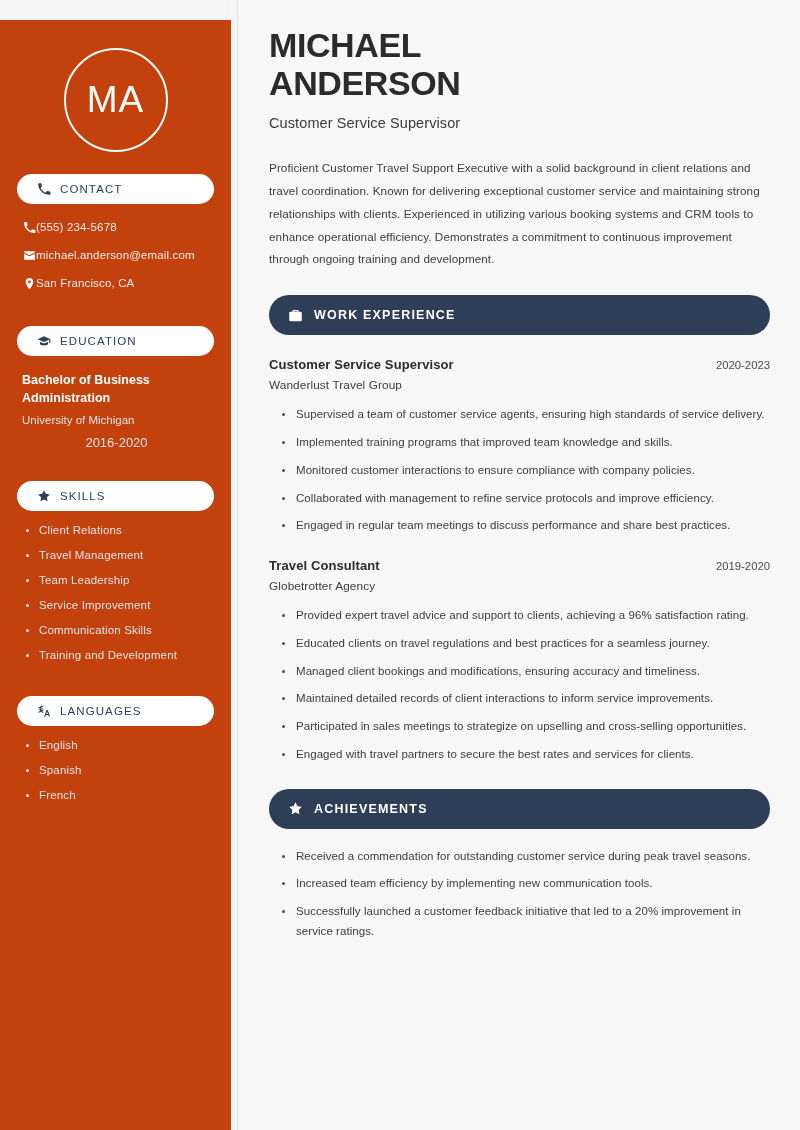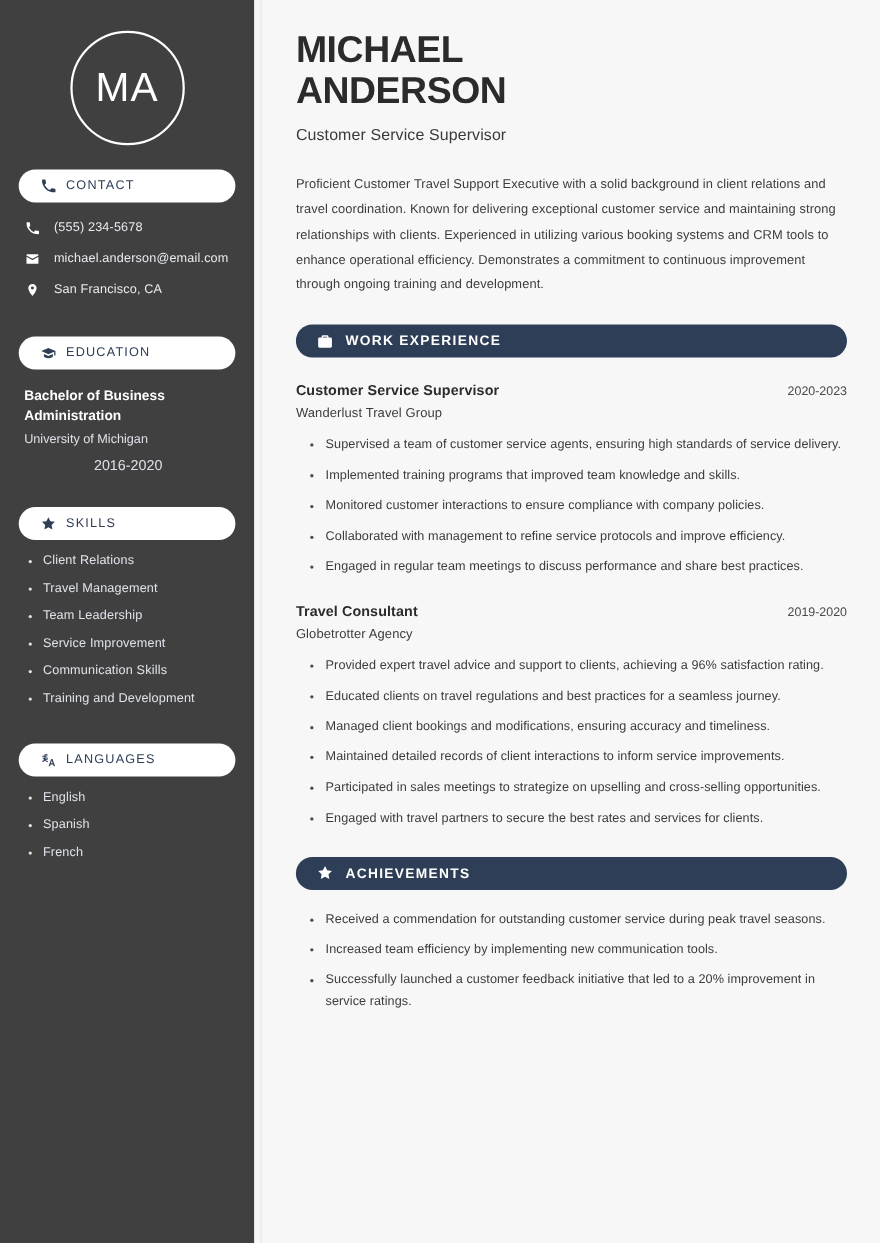--- a/index.html
+++ b/index.html
@@ -17,24 +17,25 @@
     width: 800px;
     height: 1130px;
     display: flex;
     background: #f5f5f5;
   }
 
   
   .sidebar {
     width: 231px;
     min-width: 231px;
-    background: #404040;
+    background: #c2410c;
     color: #ffffff;
     padding: 0 0 20px 0;
     position: relative;
+    margin-top: 20px;
   }
   .sidebar-edge {
     width: 7px;
     min-width: 7px;
     background: #f7f7f7;
     border-right: 1px solid #e2e2e2;
   }
 
   .avatar-wrap {
     display: flex;
@@ -82,21 +83,20 @@
     color: #2d3e56;
   }
   .pill .pill-icon svg { display: block; }
   .contact-list {
     margin-top: 16px;
     padding: 0 18px 0 22px;
   }
   .contact-item {
     display: flex;
     align-items: center;
-    gap: 13px;
     margin-bottom: 14px;
     font-size: 11.5px;
     color: #e8ebef;
     letter-spacing: 0.15px;
   }
   .contact-item .ci-icon {
     width: 14px;
     height: 14px;
     display: flex;
     align-items: center;
@@ -179,21 +179,21 @@
     font-size: 11.7px;
     line-height: 1.95;
     color: #3c3c3c;
     letter-spacing: 0.08px;
   }
 
   .section-bar {
     margin-top: 24px;
     background: #2d3e56;
     border-radius: 999px;
-    height: 30px;
+    height: 40px;
     display: flex;
     align-items: center;
     padding-left: 19px;
     gap: 11px;
   }
   .section-bar .sb-label {
     color: #ffffff;
     font-size: 12.5px;
     font-weight: bold;
     letter-spacing: 1.2px;

